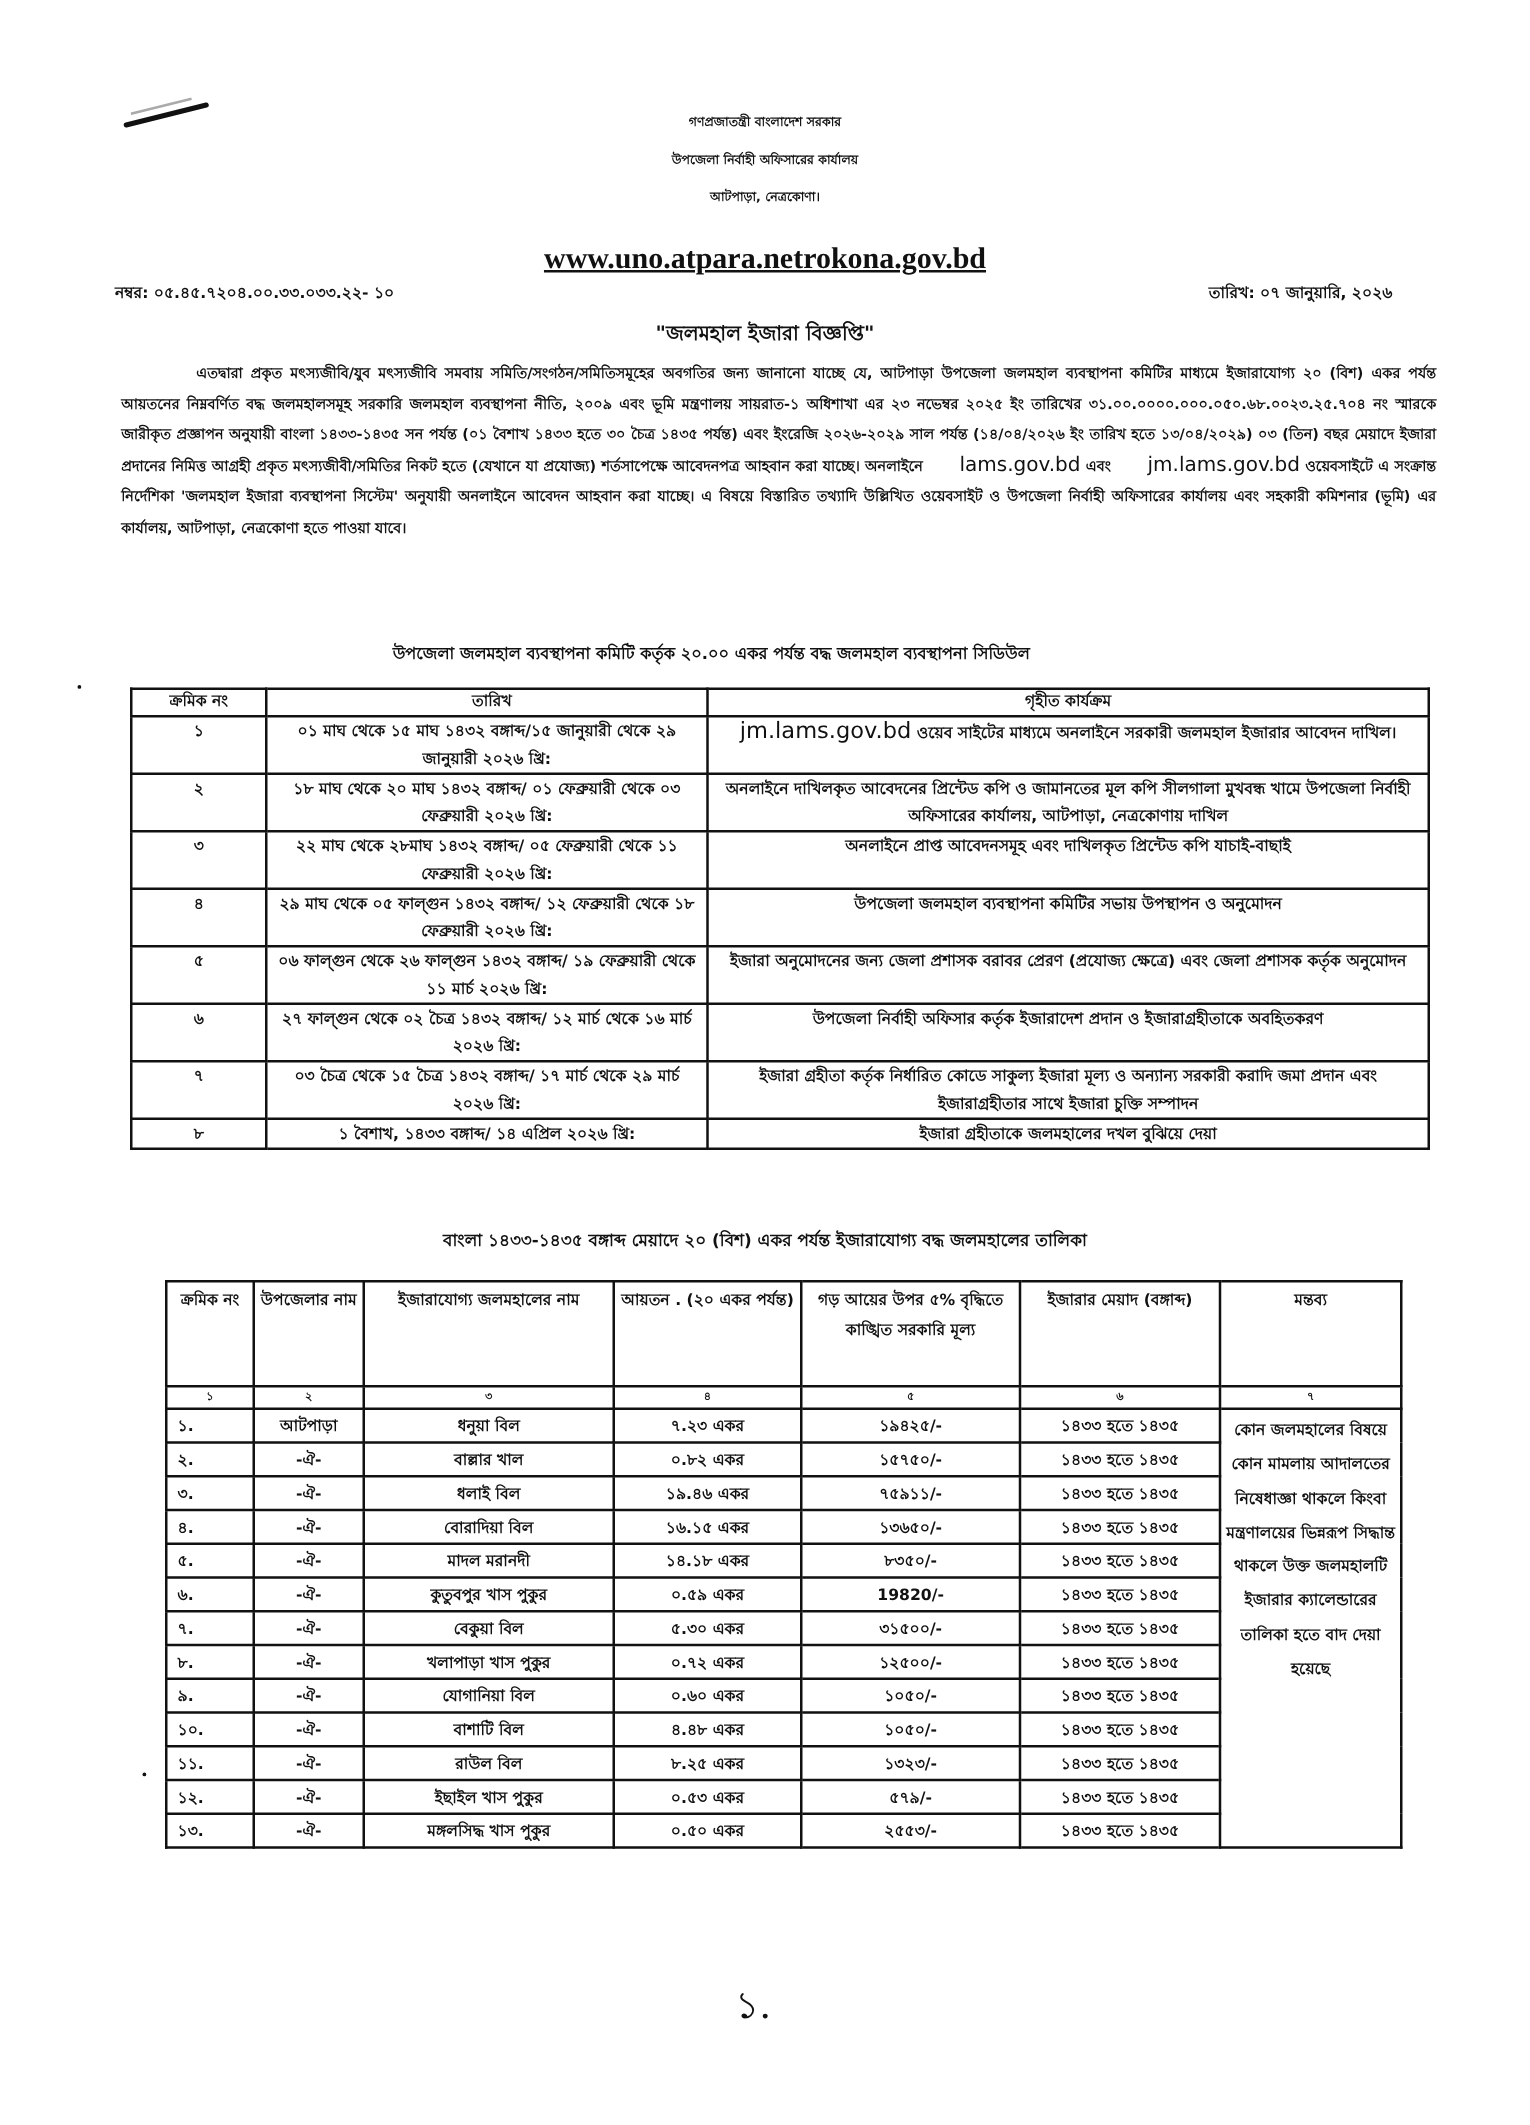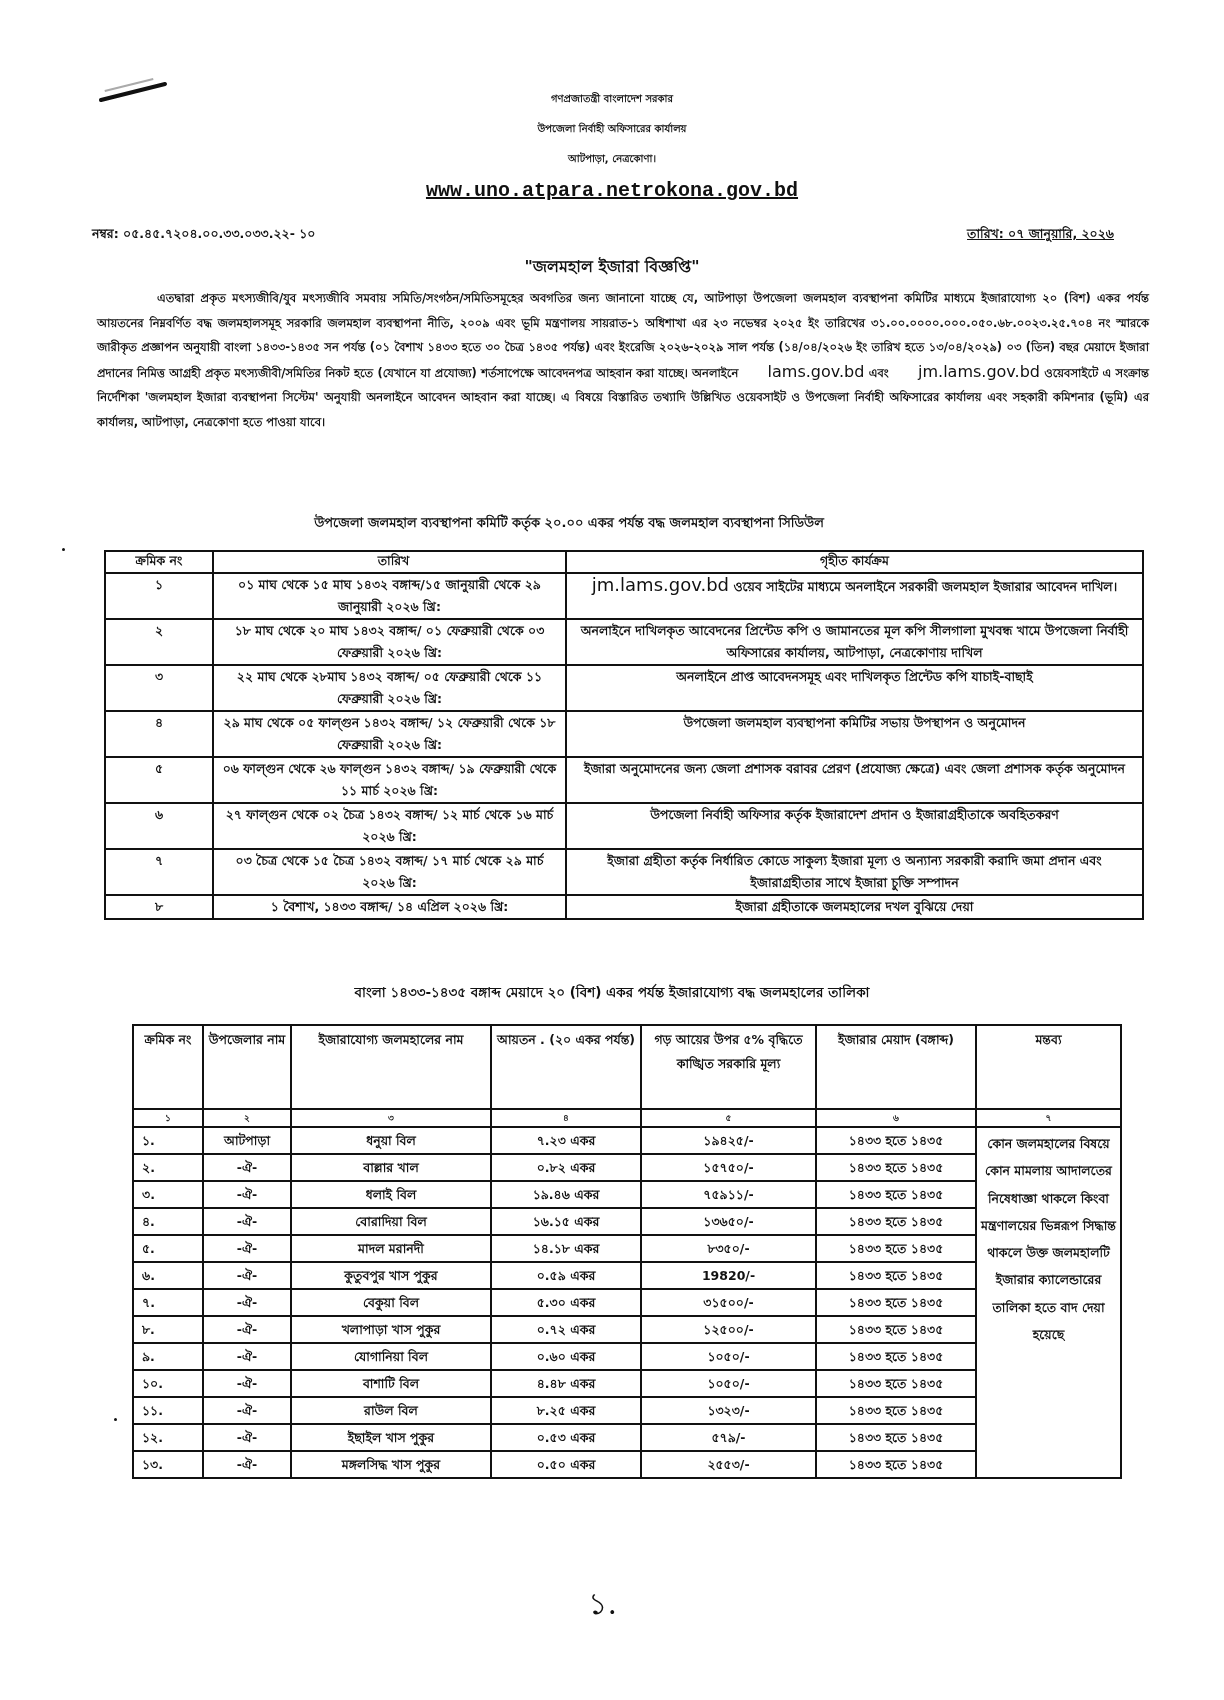--- a/index.html
+++ b/index.html
@@ -4,23 +4,23 @@
 <style>
   html, body { margin:0; padding:0; background:#ffffff; }
   body { width:1224px; height:1700px; position:relative; overflow:hidden;
          font-family:"DejaVu Sans", sans-serif; color:#111; }
   .scribble { position:absolute; left:98px; top:90px; width:70px; height:4px; background:#111;
               transform:rotate(-14deg); border-radius:2px; }
   .scribble2 { position:absolute; left:104px; top:84px; width:50px; height:2px; background:#aaa;
               transform:rotate(-14deg); }
   .header { position:absolute; top:84px; left:0; width:1224px; text-align:center; }
   .header .line { font-size:10px; font-weight:bold; line-height:30px; }
-  .header .url { font-family:Liberation Mono, monospace; font-size:20px; font-weight:bold; text-decoration:underline; line-height:30px; margin-top:2px; }
+  .header .url { font-family:Liberation Serif, serif; font-size:24px; font-weight:bold; text-decoration:underline; line-height:30px; margin-top:18px; }
   .memo { position:absolute; top:225px; left:92px; font-size:12.5px; font-weight:bold; }
-  .date { position:absolute; top:225px; right:110px; font-size:12.5px; font-weight:bold;text-decoration:underline; }
+  .date { position:absolute; top:225px; right:110px; font-size:12.5px; font-weight:bold; }
   .title { position:absolute; top:254px; left:0; width:1224px; text-align:center; font-size:16px; font-weight:bold; }
   .body-text { position:absolute; top:286px; left:97px; width:1052px; font-size:11.5px; font-weight:bold;
                line-height:24.6px; text-align:justify; text-indent:60px; }
   .body-text .en { font-size:16px; font-weight:normal;margin-left:25px; }
   .sched-title { position:absolute; top:513px; left:0; width:1138px; text-align:center; font-size:13px; font-weight:bold; }
   table { border-collapse:collapse; position:absolute; }
   td, th { border:2px solid #111; font-weight:bold; text-align:center; padding:0 4px; vertical-align:middle; }
   .sched { top:550px; left:104px; width:1040px; font-size:12.5px; }
   .sched th { height:18px; font-size:12.5px; }
   .sched td { line-height:22px; }

